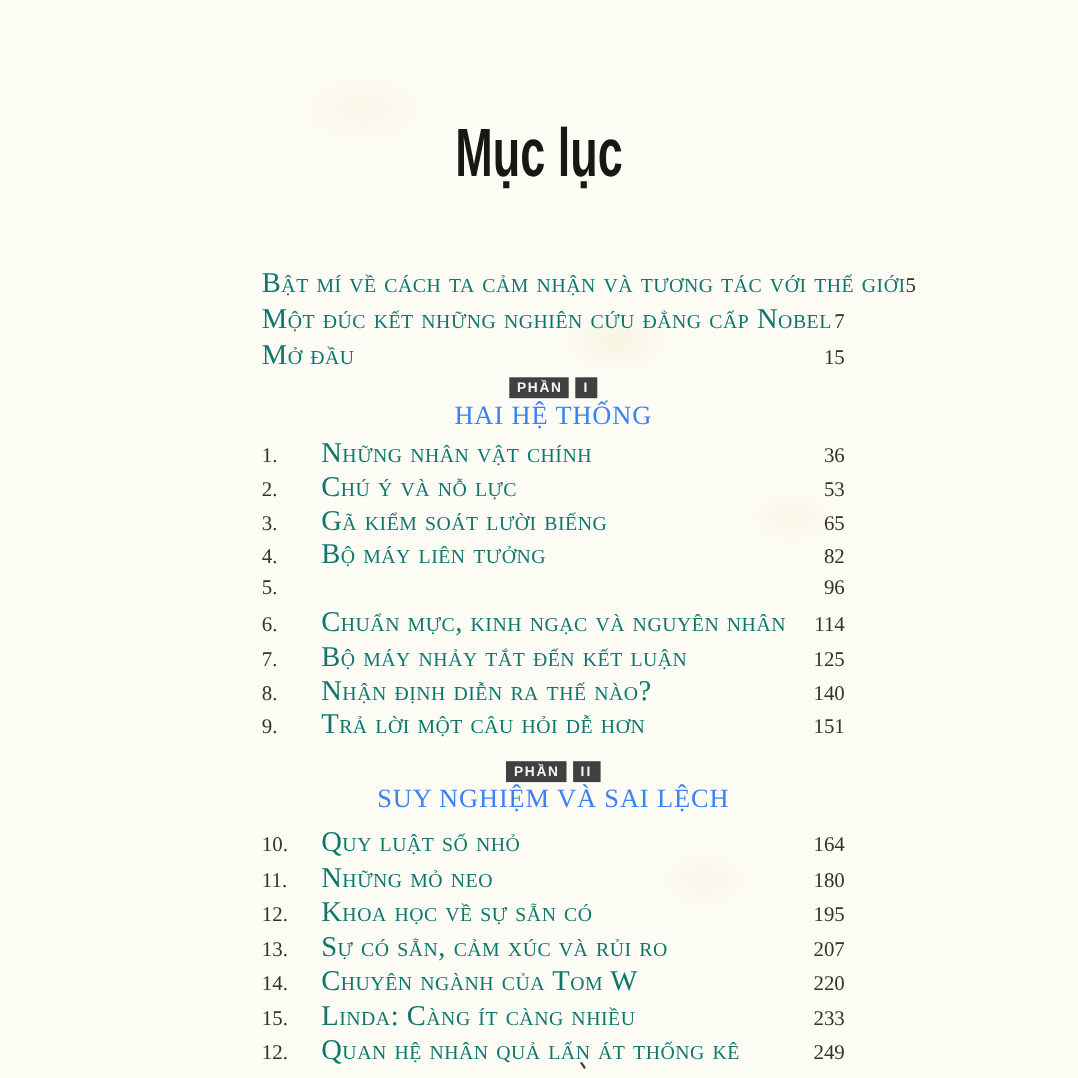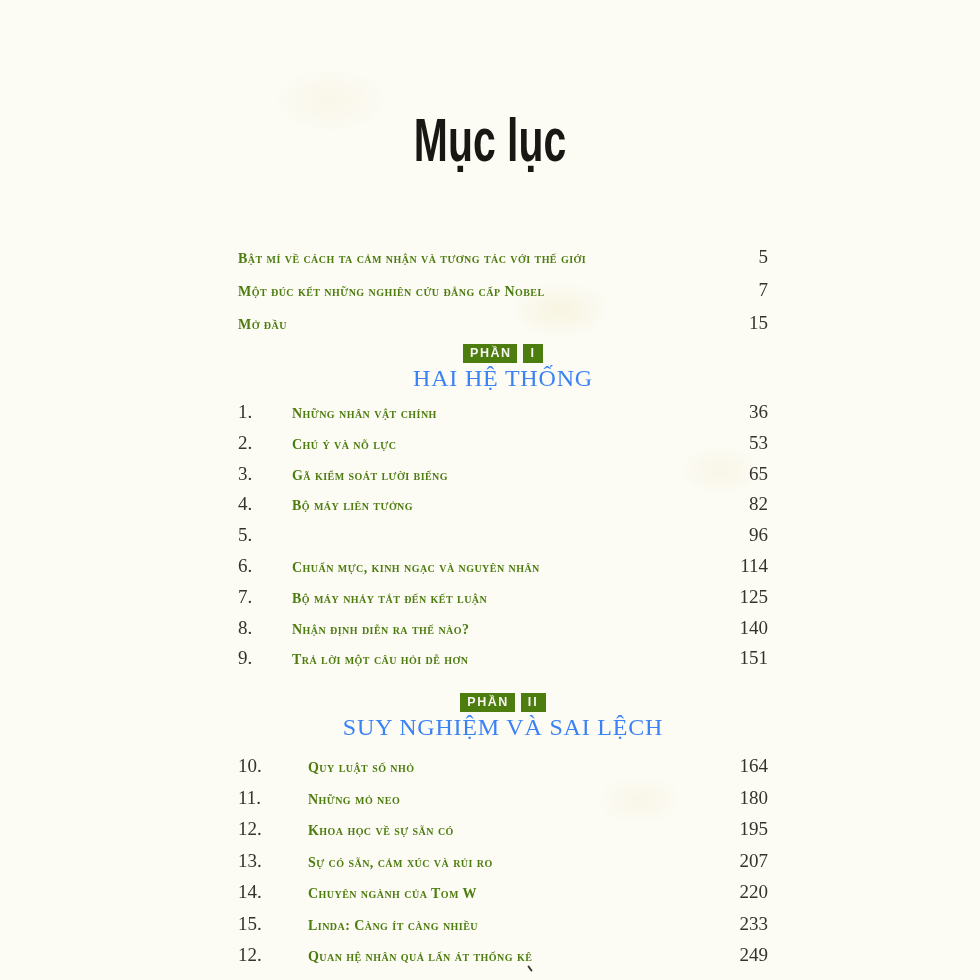--- a/index.html
+++ b/index.html
@@ -51,28 +51,27 @@
     align-items: baseline;
     line-height: 33px;
     height: 33px;
   }
   .ch-row {
     display: flex;
     align-items: baseline;
     text-align: left;
   }
   .part-1 .ch-row { line-height: 30.8px; height: 30.8px; }
-  .part-2 .ch-row { line-height: 31.5px; height: 31.5px; gap: 16px; }
+  .part-2 .ch-row { line-height: 31.5px; height: 31.5px; }
   .entry-title {
     font-variant: small-caps;
-    font-size: 14px;
+    font-size: 26px;
     letter-spacing: 0.45px;
-    color: #4d7c0f;
+    color: #0f766e;
     white-space: nowrap;
-    font-weight: bold;
   }
   .entry-page {
     margin-left: auto;
     font-size: 19px;
     color: #34322c;
   }
   .ch-num {
     width: 54px;
     flex: 0 0 54px;
     font-size: 19px;
@@ -81,21 +80,21 @@
   
   .part { text-align: center; }
   .part-1 { margin-top: 2px; }
   .part-2 { margin-top: 16px; }
   .badge-row {
     height: 21px;
     line-height: 21px;
   }
   .badge {
     display: inline-block;
-    background: #4d7c0f;
+    background: #404040;
     color: #f7f6f0;
     font-family: "Liberation Sans", sans-serif;
     font-weight: bold;
     font-size: 12.5px;
     line-height: 15px;
     letter-spacing: 1.5px;
     padding: 2px 6px 2px 7px;
     vertical-align: middle;
   }
   .badge-numeral {

